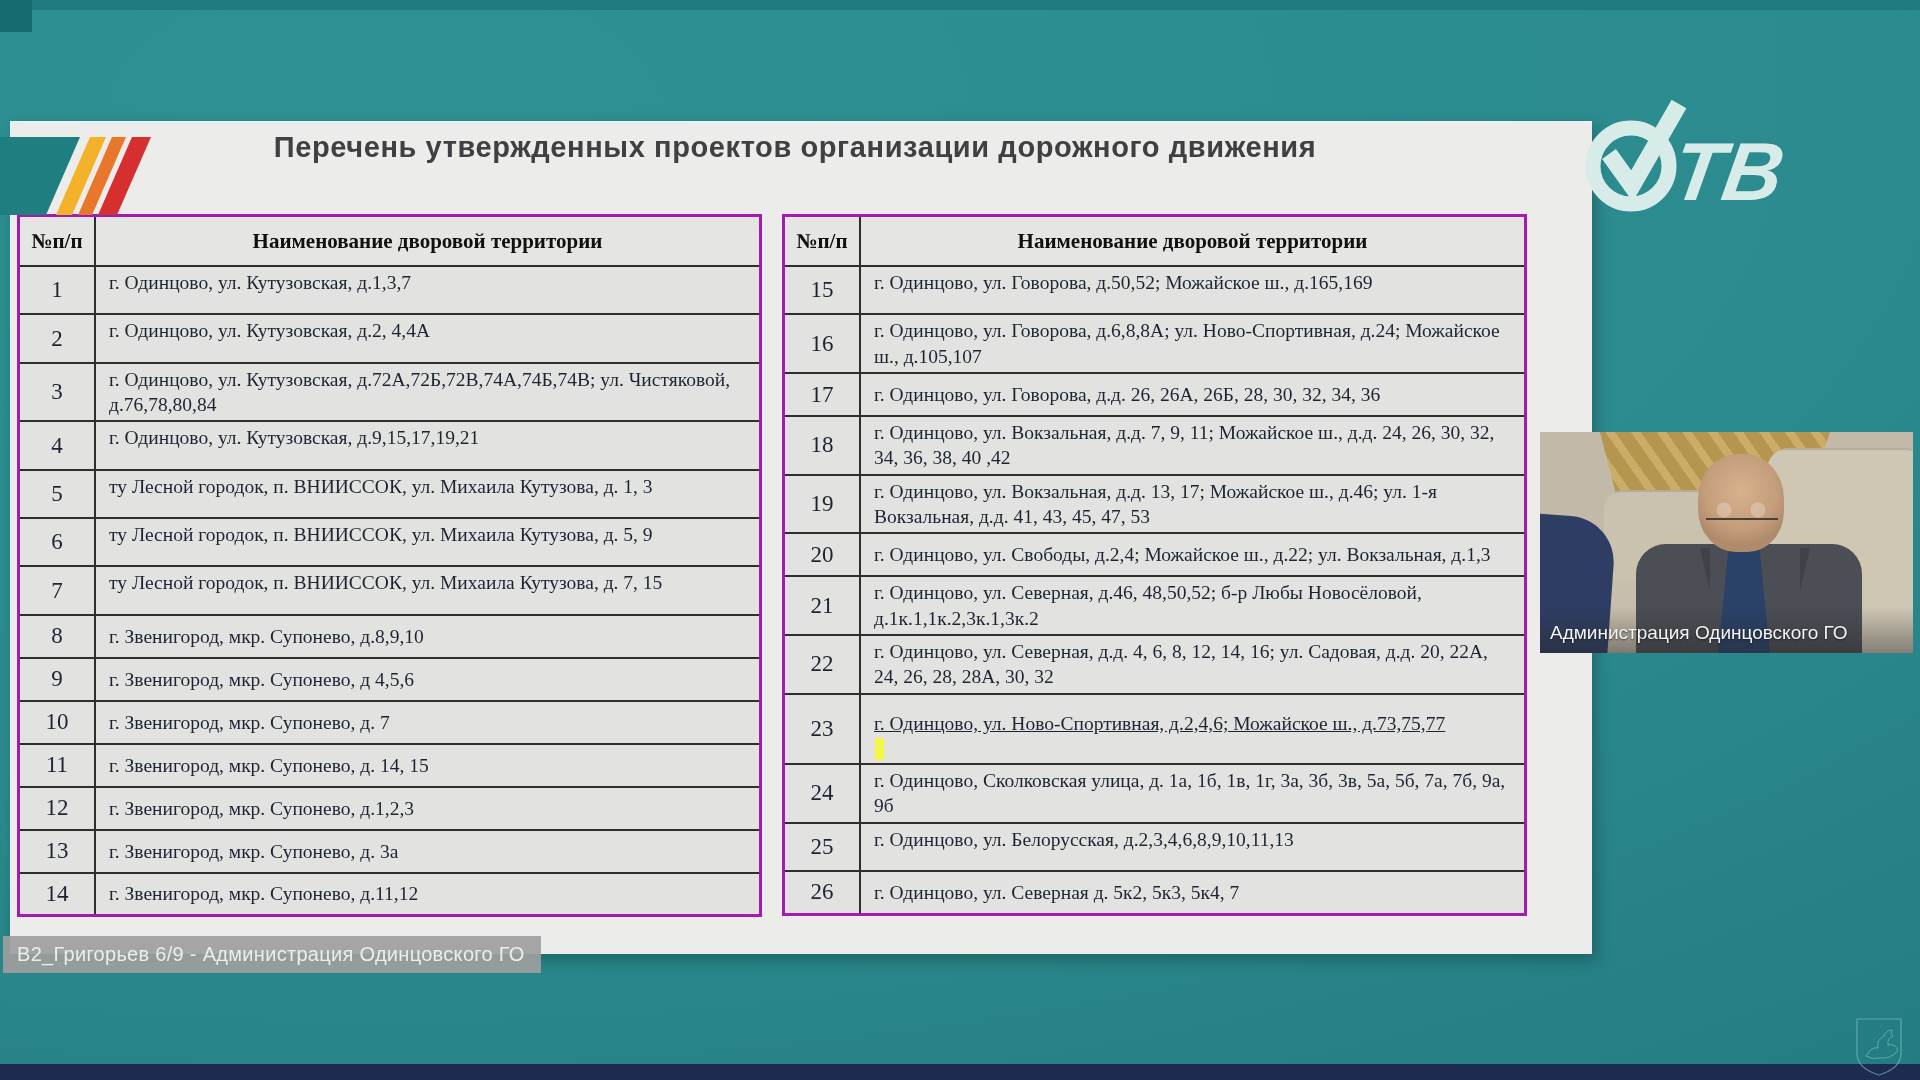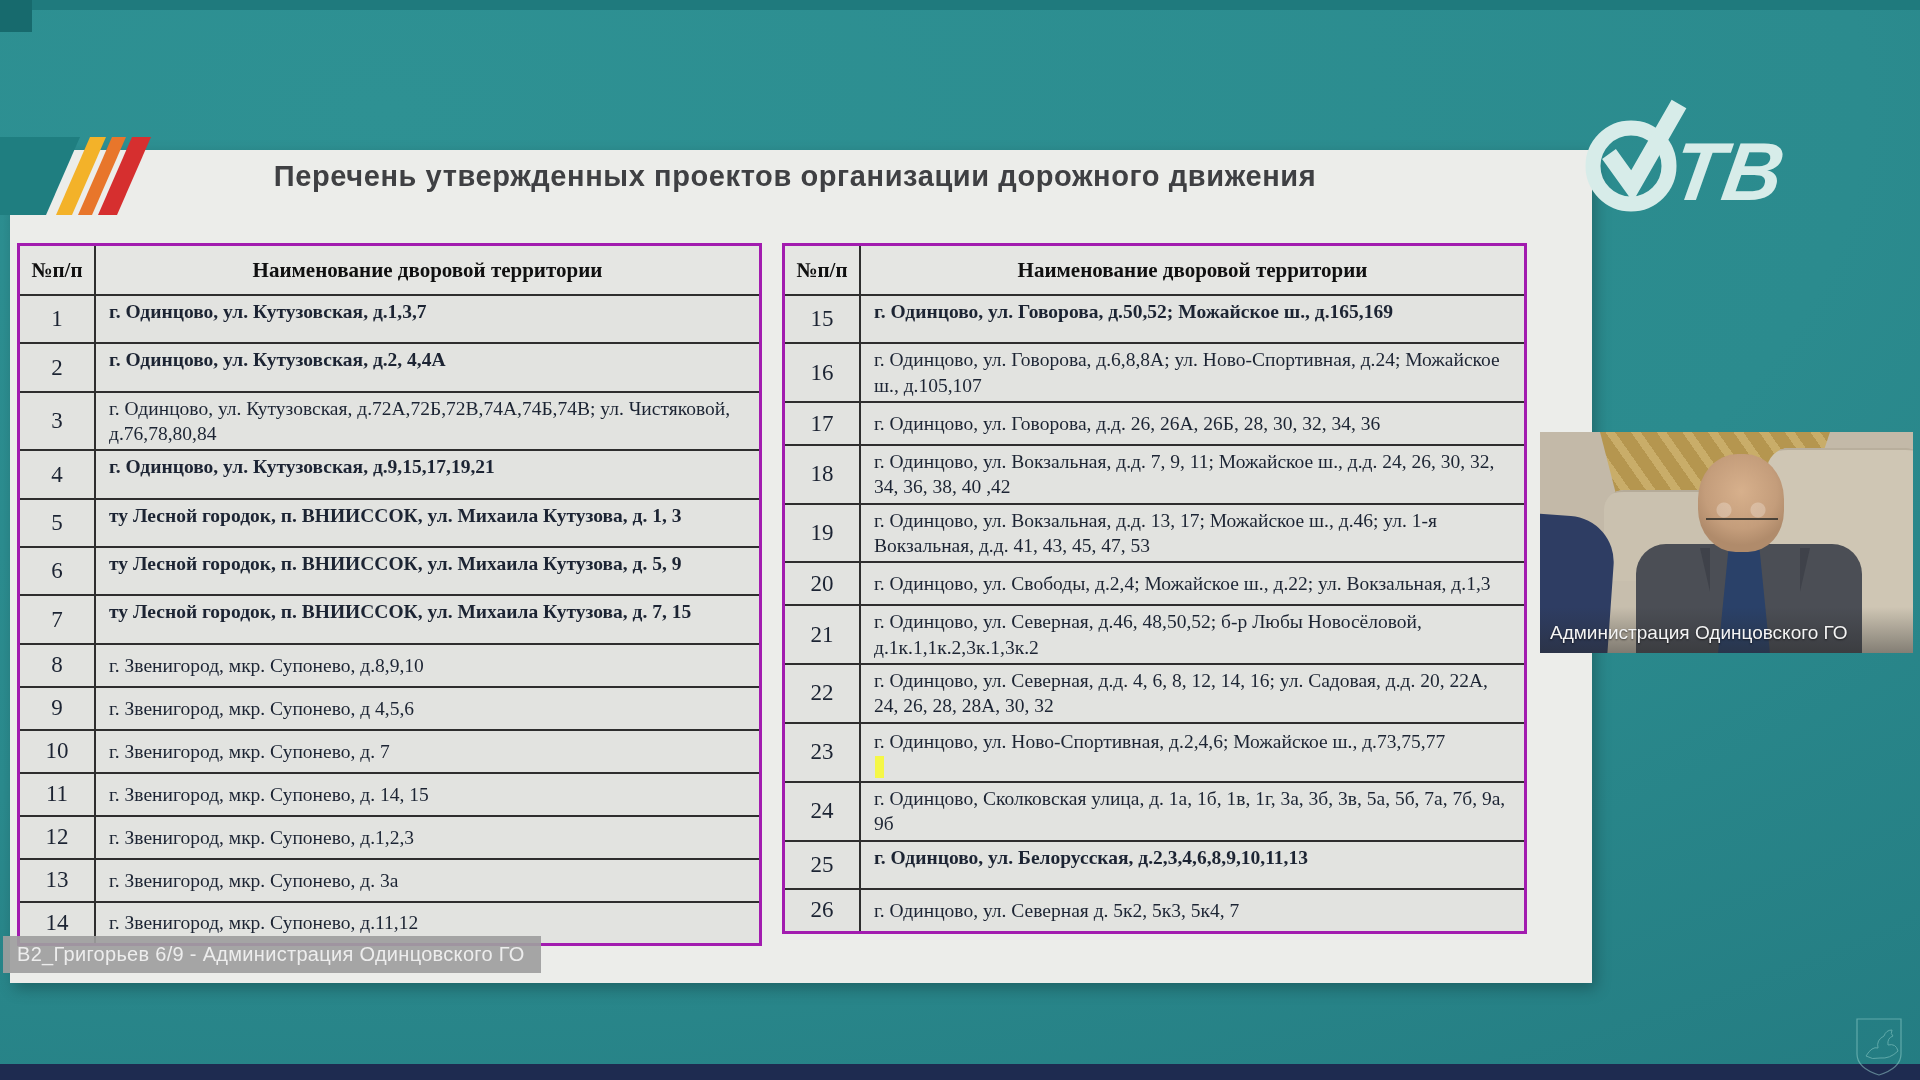--- a/index.html
+++ b/index.html
@@ -4,21 +4,21 @@
 <style>
   html,body{margin:0;padding:0;width:1920px;height:1080px;overflow:hidden;
     font-family:"Liberation Sans",sans-serif;}
   body{background:radial-gradient(140% 120% at 20% 10%, #2e9193 0%, #2b8b8e 55%, #237a80 100%);position:relative;}
 
   
   .top-strip{position:absolute;left:0;top:0;width:1920px;height:10px;background:#1f7a7d;}
   .corner-square{position:absolute;left:0;top:0;width:32px;height:32px;background:#176a6d;}
 
   
-  .slide{position:absolute;left:10px;top:150px;width:1582px;height:833px;
+  .slide{position:absolute;left:10px;top:121px;width:1582px;height:833px;
     background:#ecedea;box-shadow:4px 6px 14px rgba(0,0,0,.25);}
   .slide-title{position:absolute;left:120px;top:10px;width:1330px;text-align:center;
     font-size:29px;font-weight:bold;color:#3f4043;letter-spacing:.6px;}
 
   
   .chevron{position:absolute;left:0;top:137px;}
 
   
   .tbl-wrap{position:absolute;top:93px;}
   .tbl-left{left:7px;}
@@ -27,22 +27,22 @@
   th,td{border:2px solid #2e2e2e;color:#1c2433;}
   table{border:3px solid #a21caf;}
   th{font-family:"Liberation Serif",serif;font-size:21px;font-weight:bold;color:#101010;
      height:46px;background:#e5e6e3;}
   th.num-h{width:72px;}
   td.num{font-family:"Liberation Serif",serif;font-size:23px;text-align:center;width:72px;}
   td.name{font-family:"Liberation Serif",serif;font-size:19.5px;line-height:1.3;
      padding:3px 10px 3px 13px;}
   tr{height:43px;}
   tr.tall{height:58px;}
-  tr.vb td.name{vertical-align:bottom;padding-bottom:18px;font-weight:bold;}
-  tr.vt td.name{vertical-align:top;padding-top:5px;}
+  tr.vb td.name{vertical-align:bottom;padding-bottom:18px;}
+  tr.vt td.name{vertical-align:top;padding-top:16px;text-decoration:underline;}
   .marker{display:block;width:9px;height:22px;background:#f5f747;margin:2px 0 0 1px;}
 
   
   .logo{position:absolute;left:1575px;top:88px;width:240px;height:140px;}
 
   
   .video-inset{position:absolute;left:1540px;top:432px;width:373px;height:221px;
      background:#c3b9a8;overflow:hidden;}
   .vi-wood{position:absolute;left:60px;top:0;width:230px;height:125px;
      background:repeating-linear-gradient(55deg,#b5964f 0 13px,#c9ad69 13px 21px);

